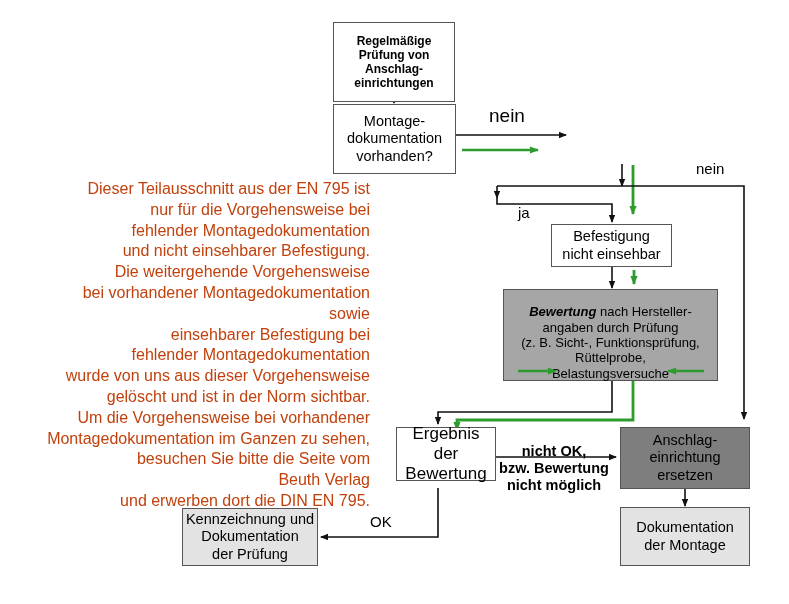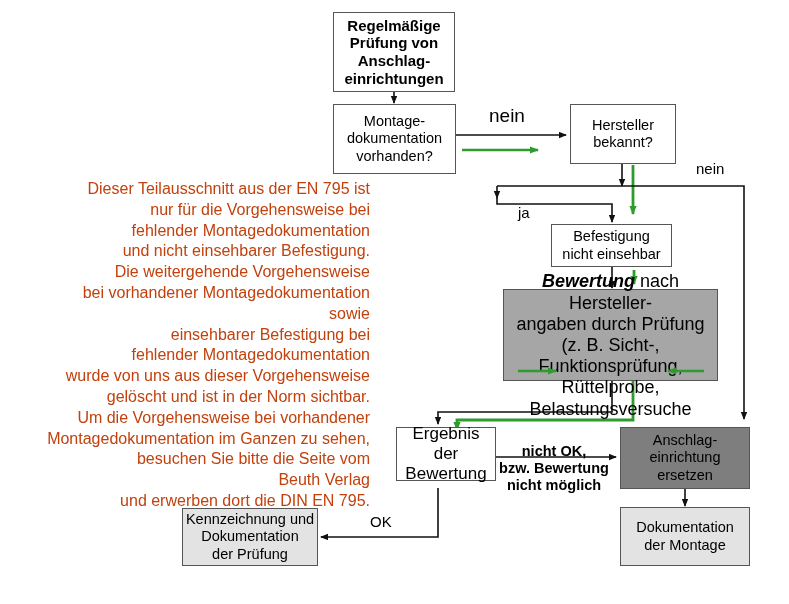--- a/index.html
+++ b/index.html
@@ -95,36 +95,34 @@
 
     <path d="M633,381 L633,420 L457,420 L457,430" stroke="#2e9b2e" stroke-width="2.8" fill="none" marker-end="url(#ah-green)"></path>
 
     <path d="M488,457 L616,457" stroke="#111111" stroke-width="1.6" fill="none" marker-end="url(#ah-black)"></path>
 
     <path d="M685,489 L685,506" stroke="#111111" stroke-width="1.6" fill="none" marker-end="url(#ah-black)"></path>
 
     <path d="M438,488 L438,537 L321,537" stroke="#111111" stroke-width="1.6" fill="none" marker-end="url(#ah-black)"></path>
   </svg>
 
-  <div class="box white bold" style="left:333px; top:12px; width:122px; height:80px; font-size:15px;">Regelmäßige
+  <div class="box white bold" style="left:333px; top:22px; width:122px; height:80px; font-size:12px;">Regelmäßige
 Prüfung von
 Anschlag-
 einrichtungen</div>
 
   <div class="box white" style="left:333px; top:104px; width:123px; height:70px; font-size:14.5px;">Montage-
 dokumentation
 vorhanden?</div>
 
-  <div class="box white" style="left:570px; top:104px; width:106px; height:60px; font-size:14.5px;">Hersteller
-bekannt?</div>
 
   <div class="box white" style="left:551px; top:224px; width:121px; height:43px; font-size:14.5px;">Befestigung
 nicht einsehbar</div>
 
-  <div class="box mid" style="left:503px; top:289px; width:215px; height:92px; font-size:18px;">
+  <div class="box mid" style="left:503px; top:289px; width:215px; height:92px; font-size:13px;">
     <span class="bewertung-inner">
       <i>Bewertung</i><span> nach Hersteller-
 angaben durch Prüfung
 (z. B. Sicht-, Funktionsprüfung,
 Rüttelprobe,
 Belastungsversuche</span>
     </span>
   </div>
 
   <svg class="wires" viewBox="0 0 789 604" xmlns="http://www.w3.org/2000/svg">

